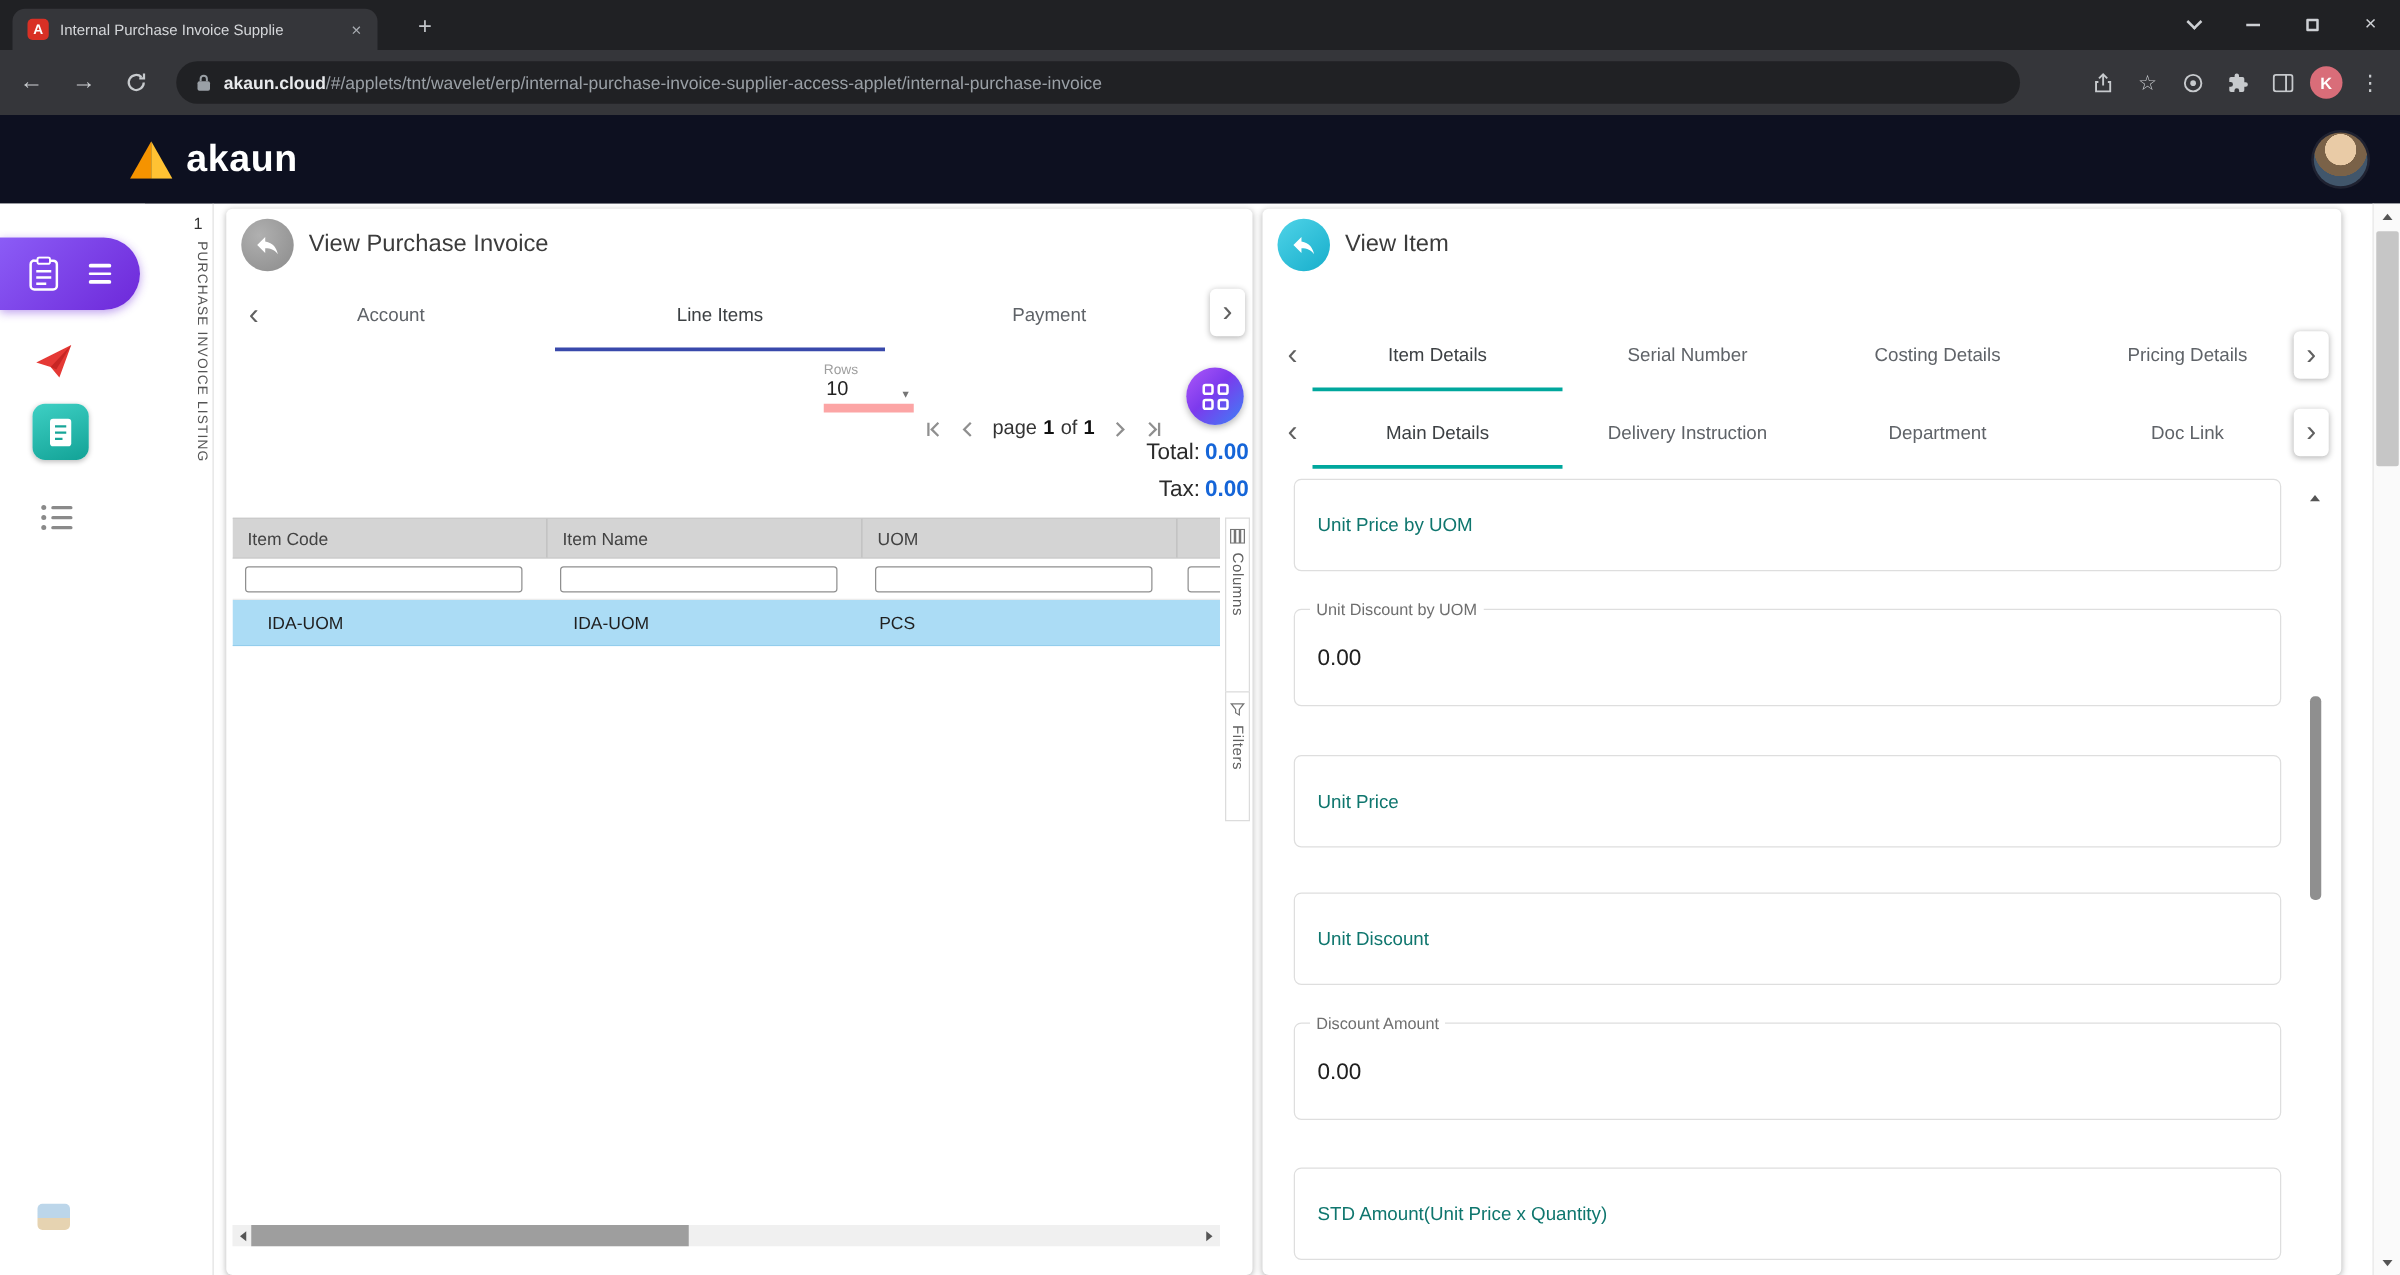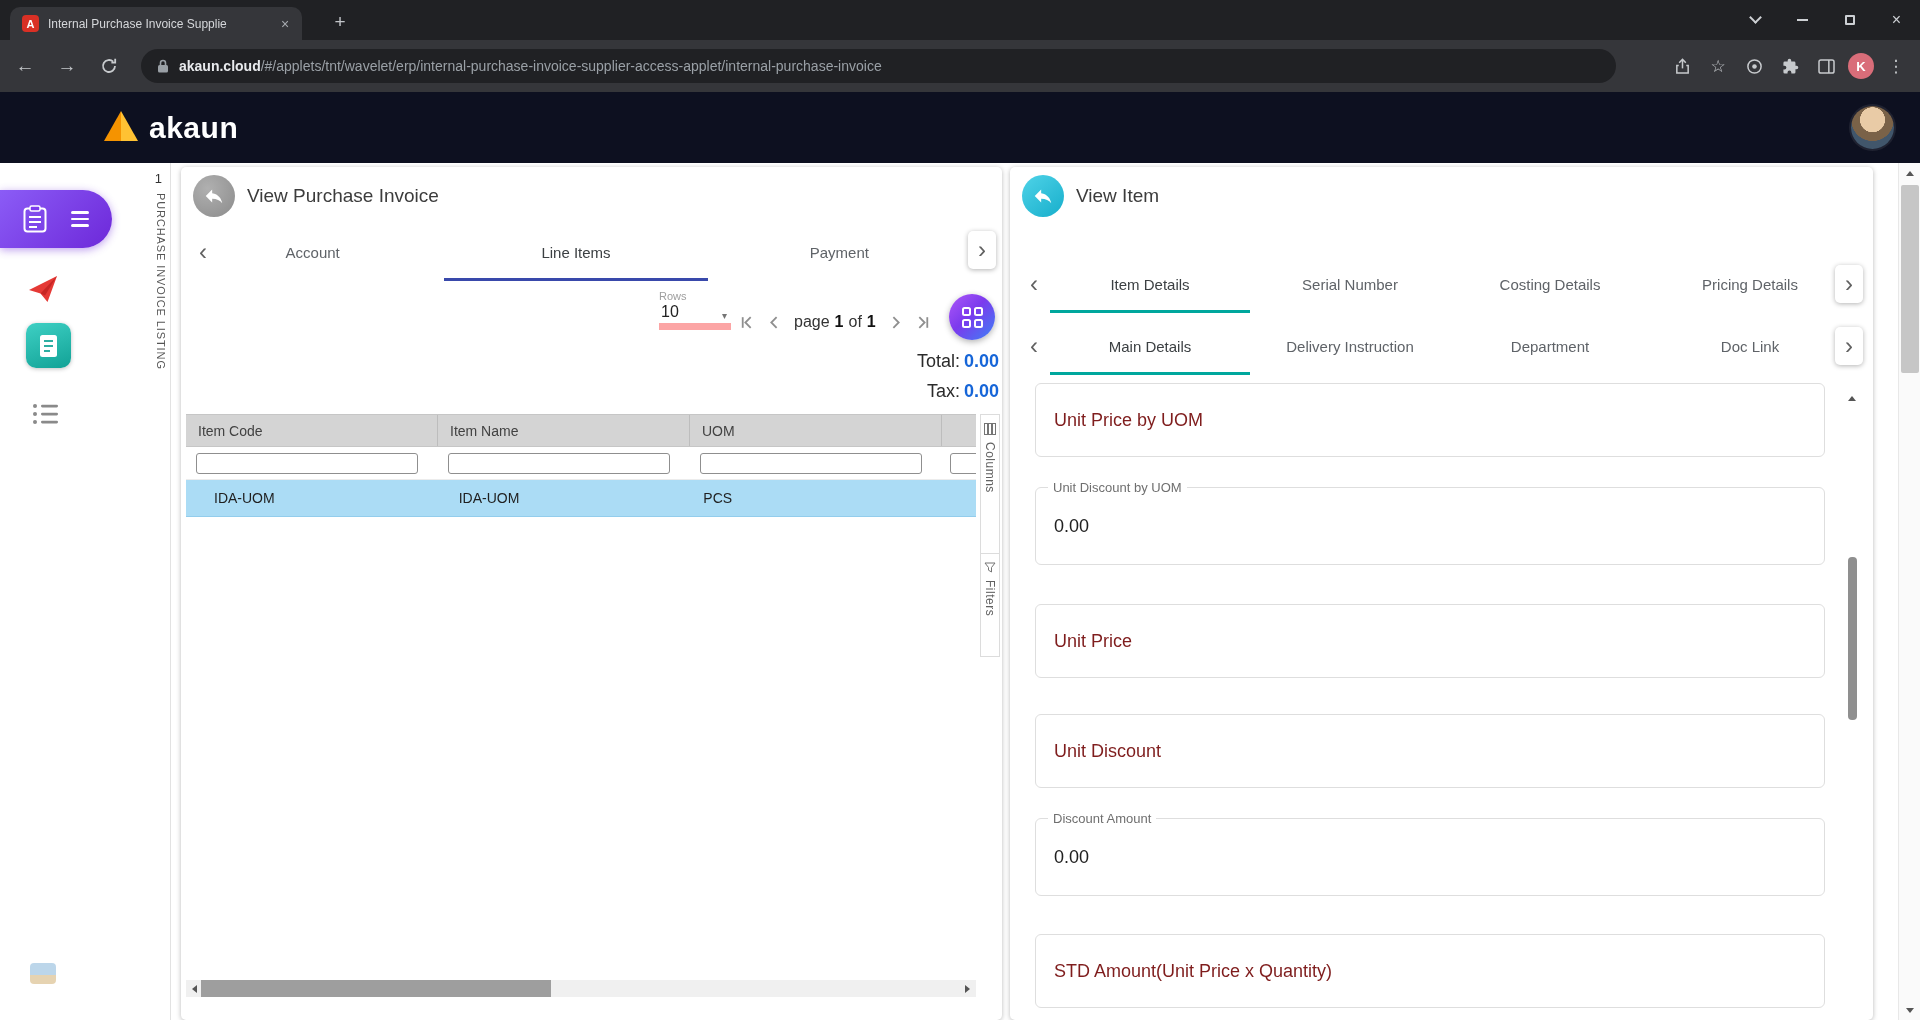--- a/index.html
+++ b/index.html
@@ -26,21 +26,21 @@
   .addr{position:absolute;left:141px;top:9px;width:1475px;height:34px;background:#202124;border-radius:17px;display:flex;align-items:center;padding:0 16px;gap:10px}
   .url{font-size:14px;white-space:nowrap;overflow:hidden}
   .url .domain{color:#e8eaed;font-weight:700}
   .url .path{color:#9aa0a6}
   .tool-actions{position:absolute;right:10px;top:9px;height:34px;display:flex;align-items:center;gap:8px}
   .act{width:28px;height:28px;display:flex;align-items:center;justify-content:center;color:#c7cacd;font-size:17px}
   .avatarK{width:26px;height:26px;border-radius:50%;background:#d96d79;color:#fff;font-size:13px;font-weight:700;display:flex;align-items:center;justify-content:center}
 
   
   .appheader{position:absolute;top:92px;left:0;width:1920px;height:71px;background:#0d1020;display:flex;align-items:center}
-  .logo{margin-left:104px;display:flex;gap:11px}
+  .logo{margin-left:104px;display:flex;align-items:center;gap:11px}
   .logo-text{color:#fff;font-size:30px;font-weight:700;letter-spacing:.5px}
   .hdr-avatar{position:absolute;right:26px;top:14px;width:43px;height:43px;border-radius:50%;background:radial-gradient(circle at 50% 32%,#e9cba6 0 34%,#7a6248 35% 58%,#41566b 59%);box-shadow:0 0 0 2px rgba(255,255,255,.08)}
 
   
   .workspace{position:absolute;top:163px;left:0;width:1920px;height:857px;background:#fff}
 
   
   .rail{position:absolute;left:0;top:0;width:116px;height:100%;background:#fff}
   .applet-pill{position:absolute;left:0;top:27px;width:112px;height:58px;border-radius:0 29px 29px 0;background:linear-gradient(135deg,#8b5cf6,#6d28d9);display:flex;align-items:center;justify-content:space-evenly;box-shadow:0 2px 8px rgba(109,40,217,.45)}
   .burger{display:flex;flex-direction:column;gap:4px}
@@ -73,21 +73,21 @@
   .left-card .tab-item.active::after{background:#3949ab}
   .right-card .tab-item.active::after{background:#00a79d}
   .tnav-plain{position:absolute;font-size:24px;color:#616161;width:24px;height:30px;display:flex;align-items:center;justify-content:center;background:#fff}
   .tnav-shadow{position:absolute;width:28px;height:38px;border-radius:5px;background:#fff;box-shadow:0 1px 5px rgba(0,0,0,.3);display:flex;align-items:center;justify-content:center;font-size:24px;color:#616161}
 
   
   .rows-wrap{position:absolute;left:478px;top:123px;width:78px}
   .rows-label{font-size:11px;color:#9e9e9e}
   .rows-select{margin-top:0;width:72px;display:flex;align-items:flex-end;justify-content:space-between;border-bottom:7px solid #fca5a5;font-size:16px;color:#222;padding:1px 4px 2px 2px}
   .caret{font-size:10px;color:#757575}
-  .pager{position:absolute;left:556px;top:141px;height:28px;display:flex;align-items:center;gap:7px}
+  .pager{position:absolute;left:556px;top:162px;height:28px;display:flex;align-items:center;gap:7px}
   .pg-btn{width:20px;height:20px;display:flex;align-items:center;justify-content:center}
   .pg-text{font-size:16px;color:#333;display:flex;gap:5px;align-items:center;margin:0 3px}
   .pg-text b{color:#111}
   .grid-btn{position:absolute;left:768px;top:127px;width:46px;height:46px;border-radius:50%;background:linear-gradient(135deg,#a855f7 5%,#7c3aed 45%,#3b82f6 100%);display:flex;align-items:center;justify-content:center;box-shadow:0 2px 6px rgba(0,0,0,.3)}
   .grid-ic{display:grid;grid-template-columns:9px 9px;grid-template-rows:9px 9px;gap:3px}
   .grid-ic span{border:2px solid #fff;border-radius:2.5px}
 
   .totline{position:absolute;right:3px;display:flex;gap:4px;font-size:18px;color:#2b2b2b;font-weight:500}
   .totline .val{color:#1565d8;font-weight:700}
 
@@ -118,21 +118,21 @@
   .hs-btn{position:absolute;top:0;width:17px;height:17px;display:flex;align-items:center;justify-content:center}
   .hs-thumb{position:absolute;left:15px;top:0;width:350px;height:17px;background:#9e9e9e}
   .tri{width:0;height:0}
   .tri-l{border-top:4px solid transparent;border-bottom:4px solid transparent;border-right:5px solid #555}
   .tri-r{border-top:4px solid transparent;border-bottom:4px solid transparent;border-left:5px solid #555}
   .tri-u{border-left:4px solid transparent;border-right:4px solid transparent;border-bottom:5px solid #555}
   .tri-d{border-left:4px solid transparent;border-right:4px solid transparent;border-top:5px solid #555}
 
   
   .field{position:absolute;left:25px;width:790px;height:74px;border:1px solid #dedede;border-radius:6px;display:flex;align-items:center;padding:0 18px;background:#fff}
-  .field .ph{font-size:18px;color:#7f1d1d}
+  .field .ph{font-size:15px;color:#0f766e}
   .field.filled{height:78px}
   .notch{position:absolute;top:-8px;left:12px;background:#fff;padding:0 5px;font-size:13px;color:#6f6f6f}
   .fval{font-size:18px;color:#202020}
 
   .inner-up{position:absolute;left:838px;top:212px}
   .inner-thumb{position:absolute;left:838px;top:390px;width:9px;height:163px;background:#8f8f8f;border-radius:4px}
 
   
   .page-scroll{position:absolute;right:0;top:0;width:22px;height:857px;background:#fafafa;border-left:1px solid #e8e8e8}
   .ps-btn{position:absolute;left:0;width:22px;height:20px;display:flex;align-items:center;justify-content:center}

